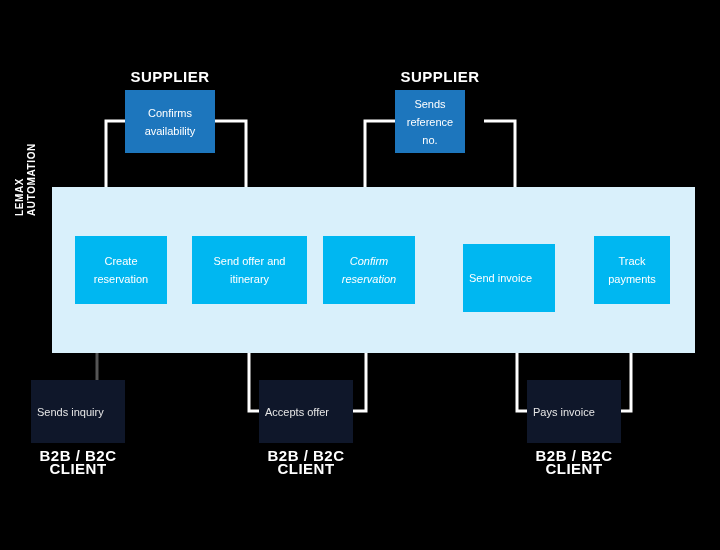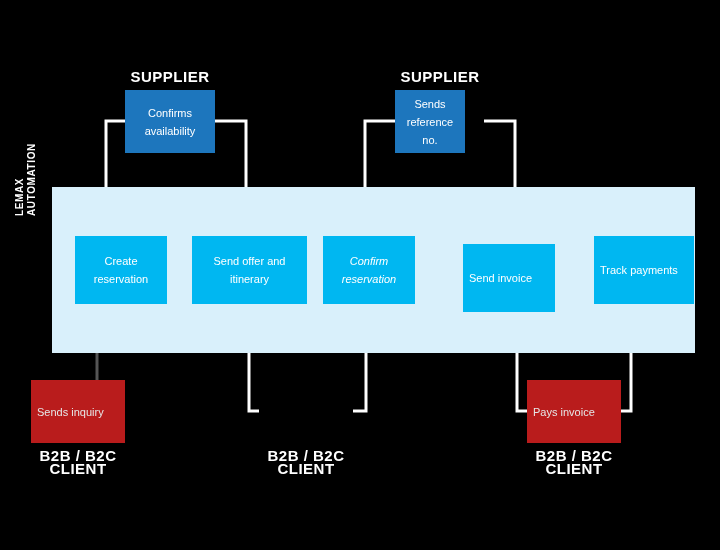--- a/index.html
+++ b/index.html
@@ -69,21 +69,21 @@
     font-size: 11px;
     line-height: 18px;
     z-index: 4;
     box-sizing: border-box;
     padding: 2px 6px;
   }
   .node .node-text { display: block; }
 
   .node-supplier { background: #1d76bd; }
   .node-auto     { background: #00b7f1; }
-  .node-client   { background: #b91c1c; color: #e6e6e6; }
+  .node-client   { background: #0f172a; color: #e6e6e6; }
 
   
   .caption {
     position: absolute;
     color: #ffffff;
     font-size: 15px;
     font-weight: bold;
     letter-spacing: 0.5px;
     line-height: 13px;
     text-align: center;
@@ -165,38 +165,44 @@
     </div>
   </div>
 
   <div class="node node-auto" style="left:463px; top:244px; width:92px; height:68px;">
     <div class="node-text">
       <span>Send</span>
       <span>invoice</span>
     </div>
   </div>
 
-  <div class="node node-auto" style="left:594px; top:236px; width:100px; height:68px;">
+  <div class="node node-auto" style="left:594px; top:236px; width:76px; height:68px;">
     <div class="node-text">
       <span>Track</span>
       <span>payments</span>
     </div>
   </div>
 
   <div class="node node-client" style="left:31px; top:380px; width:94px; height:63px;">
     <div class="node-text">
       <span>Sends</span>
       <span>inquiry</span>
     </div>
   </div>
   <div class="caption" style="left:31px; top:449px; width:94px;">
     <span>B2B / B2C</span>
     <span>CLIENT</span>
   </div>
 
+  <div class="node node-client" style="left:259px; top:380px; width:94px; height:63px;">
+    <div class="node-text">
+      <span>Accepts</span>
+      <span>offer</span>
+    </div>
+  </div>
   <div class="caption" style="left:259px; top:449px; width:94px;">
     <span>B2B / B2C</span>
     <span>CLIENT</span>
   </div>
 
   <div class="node node-client" style="left:527px; top:380px; width:94px; height:63px;">
     <div class="node-text">
       <span>Pays</span>
       <span>invoice</span>
     </div>

